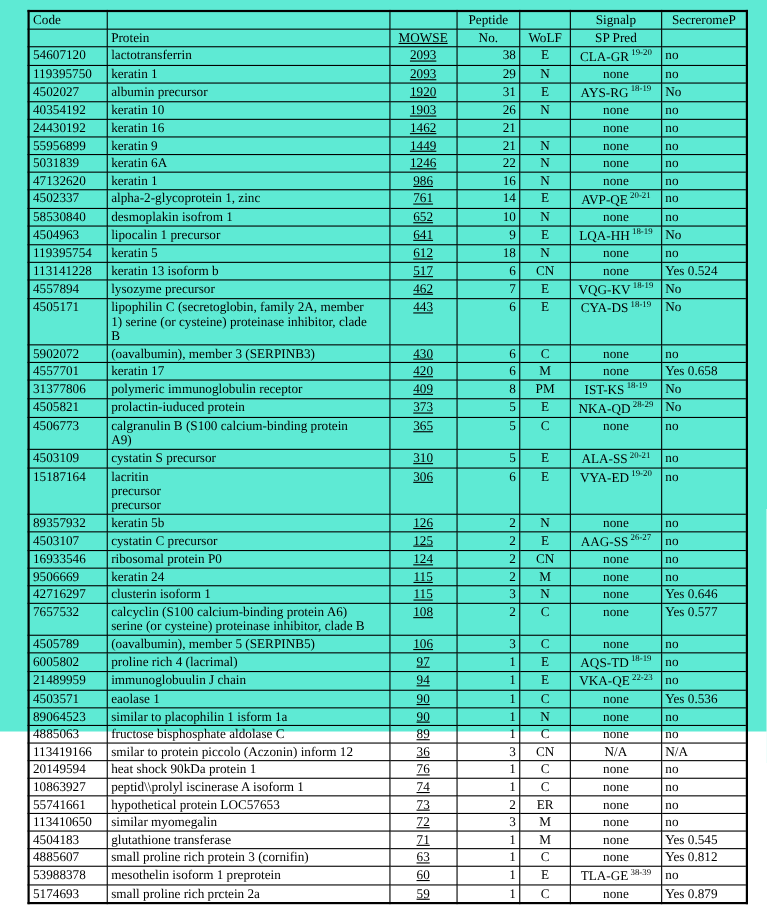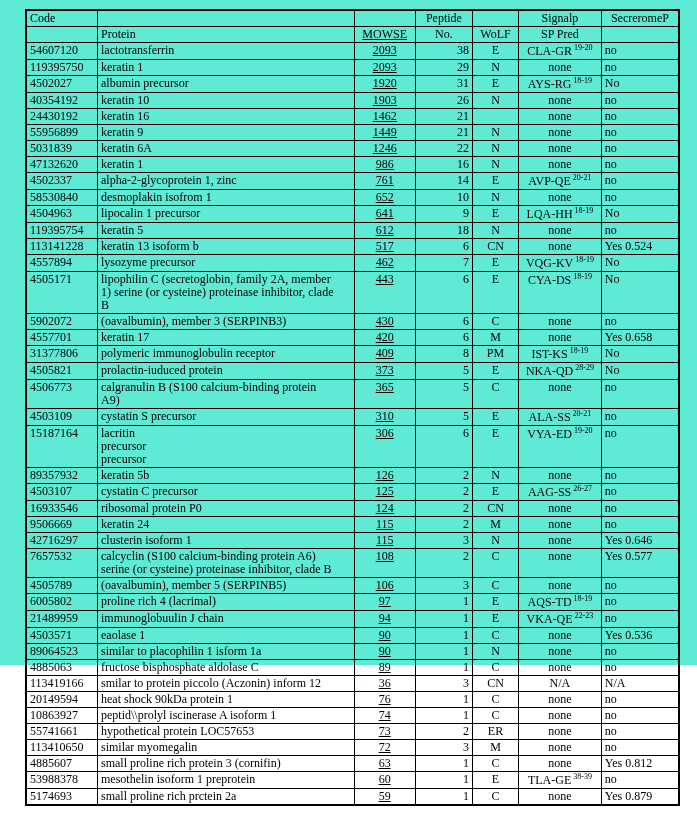--- a/index.html
+++ b/index.html
@@ -482,20 +482,29 @@
   <tr>
     <td class="c-code">113410650</td>
     <td class="c-protein">similar  myomegalin</td>
     <td class="c-mowse">72</td>
     <td class="c-pep">3</td>
     <td class="c-wolf">M</td>
     <td class="c-sp">none</td>
     <td class="c-sec">no</td>
   </tr>
 
+  <tr>
+    <td class="c-code">4504183</td>
+    <td class="c-protein">glutathione transferase</td>
+    <td class="c-mowse">71</td>
+    <td class="c-pep">1</td>
+    <td class="c-wolf">M</td>
+    <td class="c-sp">none</td>
+    <td class="c-sec">Yes 0.545</td>
+  </tr>
 
   <tr>
     <td class="c-code">4885607</td>
     <td class="c-protein">small proline rich protein 3 (cornifin)</td>
     <td class="c-mowse">63</td>
     <td class="c-pep">1</td>
     <td class="c-wolf">C</td>
     <td class="c-sp">none</td>
     <td class="c-sec">Yes 0.812</td>
   </tr>

